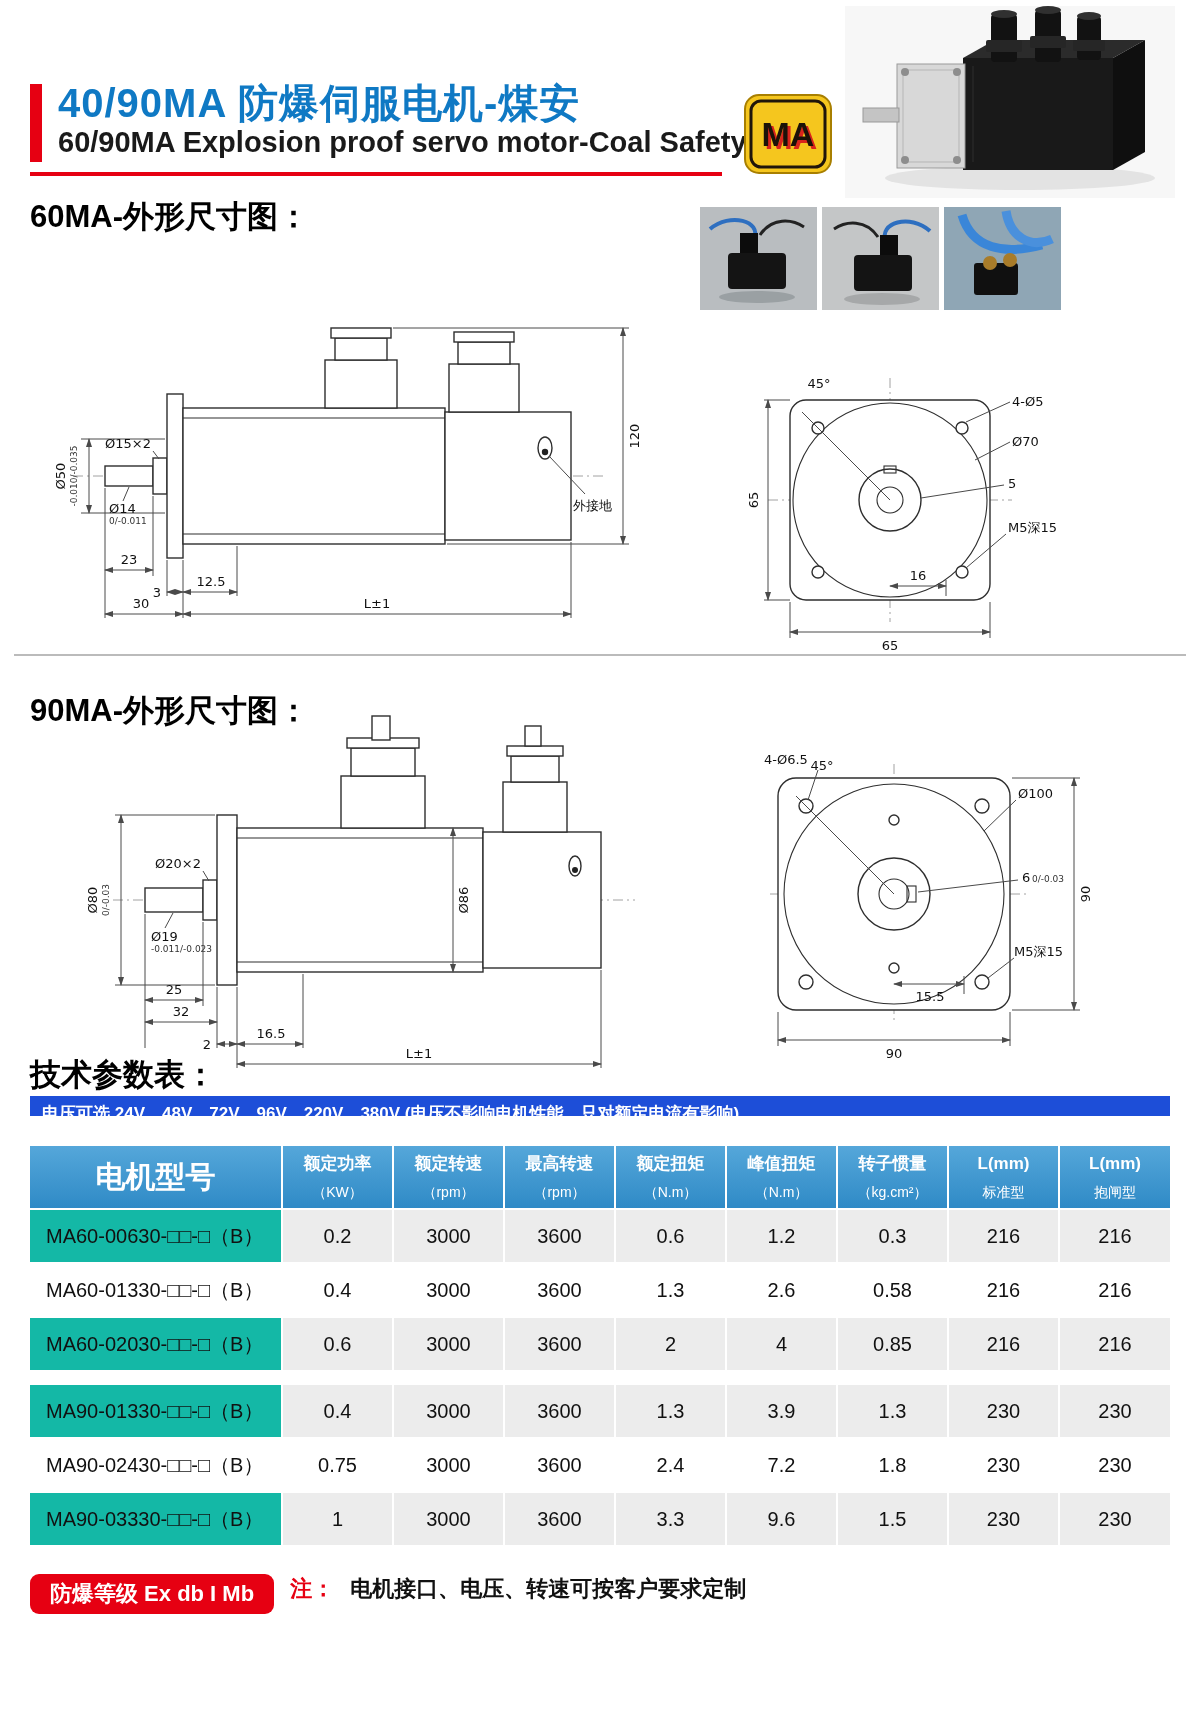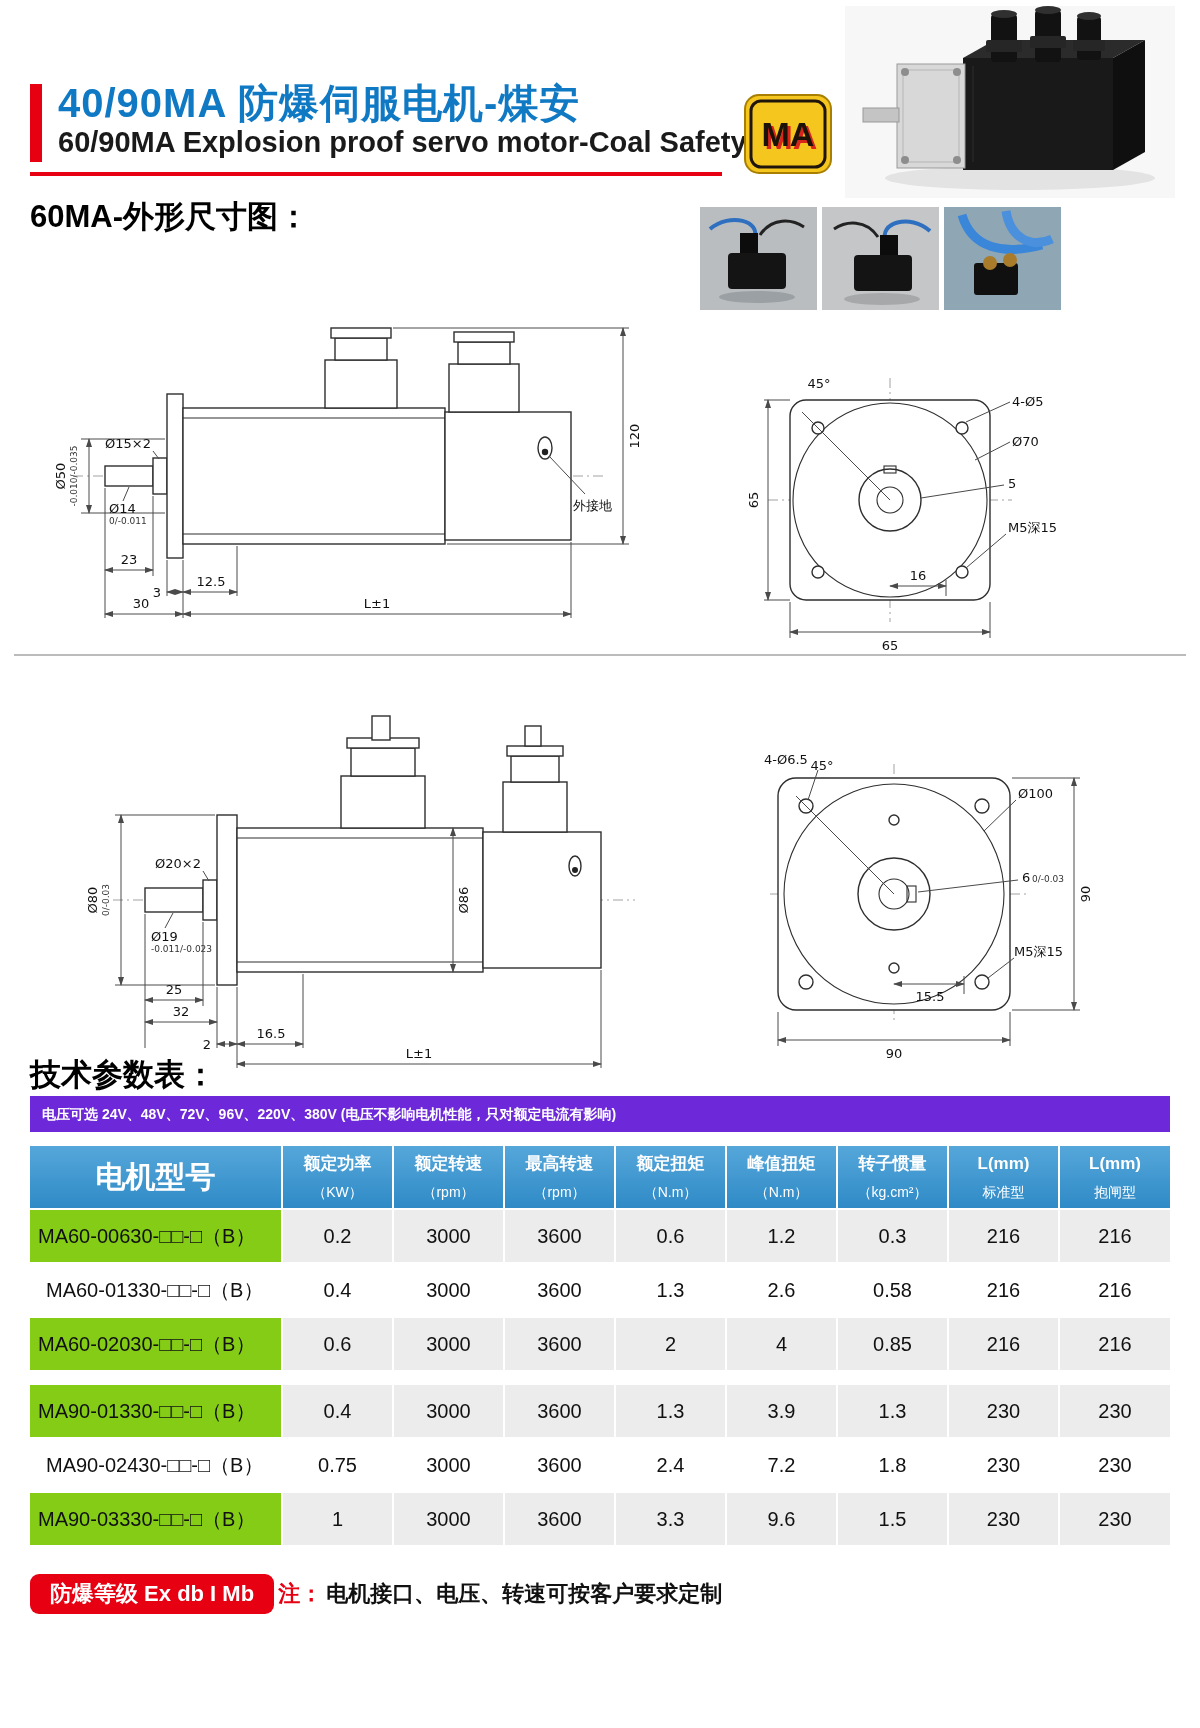--- a/index.html
+++ b/index.html
@@ -34,43 +34,43 @@
 
   .dwg .o  { fill:#ffffff; stroke:#2e2e2e; stroke-width:1.4; }
   .dwg .ln { fill:none;    stroke:#2e2e2e; stroke-width:1.1; }
   .dwg .cl { fill:none; stroke:#8a8a8a; stroke-width:0.8; stroke-dasharray:10 4 2 4; }
   .dwg .dim{ fill:none; stroke:#4a4a4a; stroke-width:1; }
   .dwg .dl { fill:none; stroke:#4a4a4a; stroke-width:1; }
   .dwg text { font-family:"DejaVu Sans", sans-serif; font-size:13px; fill:#111; }
   .dwg .tol { font-size:9px; fill:#333; }
 
   
-  .banner { position:absolute; left:30px; top:1096px; width:1140px; height:36px; background:#6d28d9;
-            color:#fff; font-size:14px; font-weight:bold; line-height:36px; padding-left:12px;
+  .banner { position:absolute; left:30px; top:1096px; width:1140px; height:20px; background:#1d4ed8;
+            color:#fff; font-size:17px; font-weight:bold; line-height:36px; padding-left:12px;
             box-sizing:border-box; white-space:nowrap; }
 
   .spec-table { position:absolute; left:30px; top:1146px; width:1140px; border-collapse:collapse;
                 table-layout:fixed; text-align:center; }
   .spec-table thead th { background:linear-gradient(#55a7da,#2f8ac6); color:#fff;
                          border-right:2px solid #fff; border-bottom:2px solid #fff;
                          vertical-align:middle; padding:7px 0; height:48px; }
   .spec-table thead th:last-child { border-right:none; }
   .spec-table .model-h { font-size:30px; font-weight:bold; }
   .spec-table .h1 { font-size:17px; font-weight:bold; line-height:20px;text-align:center; }
   .spec-table .h2 { font-size:14px; font-weight:normal; line-height:17px; margin-top:10px; }
   .spec-table tbody td { height:50px; font-size:20px; color:#111;
                          border-right:2px solid #fff; border-bottom:2px solid #fff; background:#fff; }
   .spec-table tbody td:last-child { border-right:none; }
   .spec-table td.model { text-align:left; padding-left:16px; font-size:20px; }
   .spec-table tr.tint td { background:#ececec; }
-  .spec-table tr.tint td.model { background:#84cc16;padding-left:8px; }
+  .spec-table tr.tint td.model { background:#14b8a6; }
   .spec-table tr.gap td { height:13px; background:#fff; border:none; padding:0; }
 
   
-  .footer { position:absolute; left:30px; top:1574px; display:flex; align-items:center; gap:4px;
+  .footer { position:absolute; left:30px; top:1574px; display:flex; gap:16px;
             font-size:22px; }
   .grade-badge { background:#e60012; color:#fff; font-weight:bold; padding:5px 20px; border-radius:9px;
                  white-space:nowrap; }
   .note-label { color:#e60012; font-weight:bold; }
   .note-text { color:#111; font-weight:bold; }
 </style>
 </head>
 <body>
 
 <div class="page">
@@ -255,20 +255,21 @@
     <text x="198" y="250" text-anchor="middle">16</text>
 
     <line class="dim" x1="70" y1="272" x2="70" y2="308"></line>
     <line class="dim" x1="270" y1="272" x2="270" y2="308"></line>
     <line class="dl" x1="70" y1="302" x2="270" y2="302" marker-start="url(#m60f)" marker-end="url(#m60f)"></line>
     <text x="170" y="320" text-anchor="middle">65</text>
   </svg>
 
   <div class="divider"></div>
 
+  <div class="sec-title t90">90MA-外形尺寸图：</div>
 
   <svg class="dwg d90-side" width="640" height="370" viewBox="0 0 640 370">
     <defs>
       <marker id="m90s" markerWidth="9" markerHeight="8" refX="8" refY="3" orient="auto-start-reverse">
         <path d="M0,0L9,3L0,6z" fill="#4a4a4a"></path>
       </marker>
     </defs>
     <line class="cl" x1="58" y1="200" x2="580" y2="200"></line>
     <rect class="o" x="90" y="188" width="58" height="24"></rect>
     <rect class="o" x="148" y="180" width="14" height="40"></rect>

